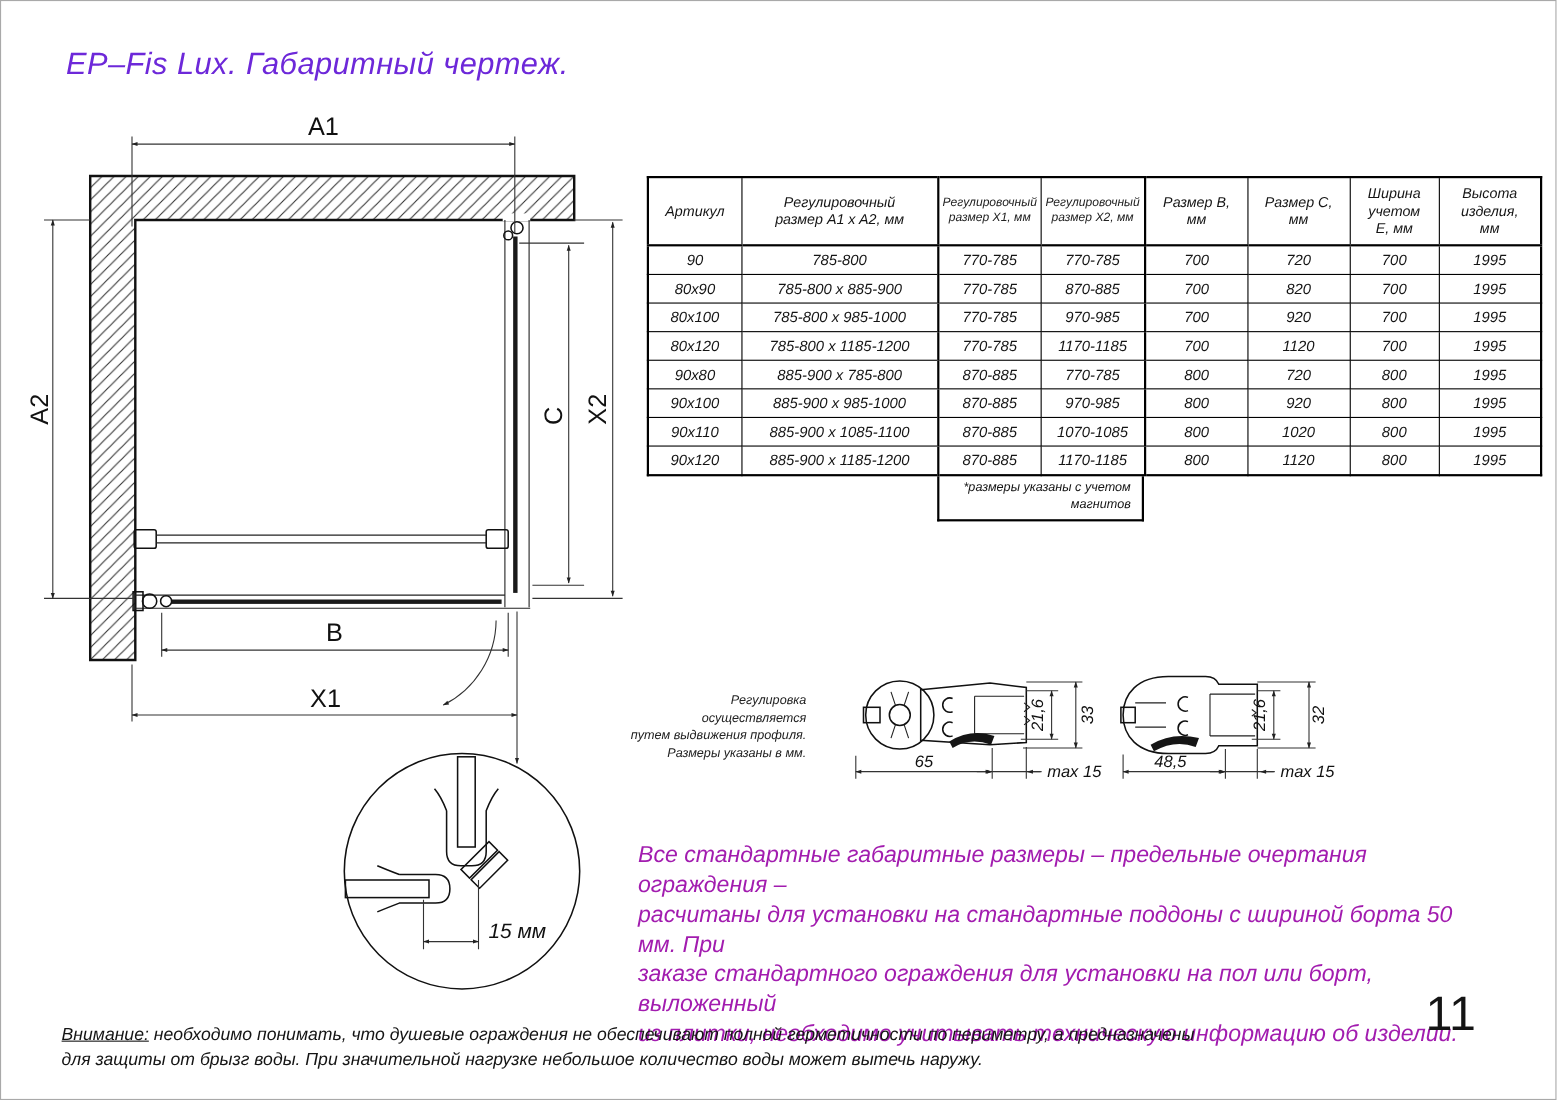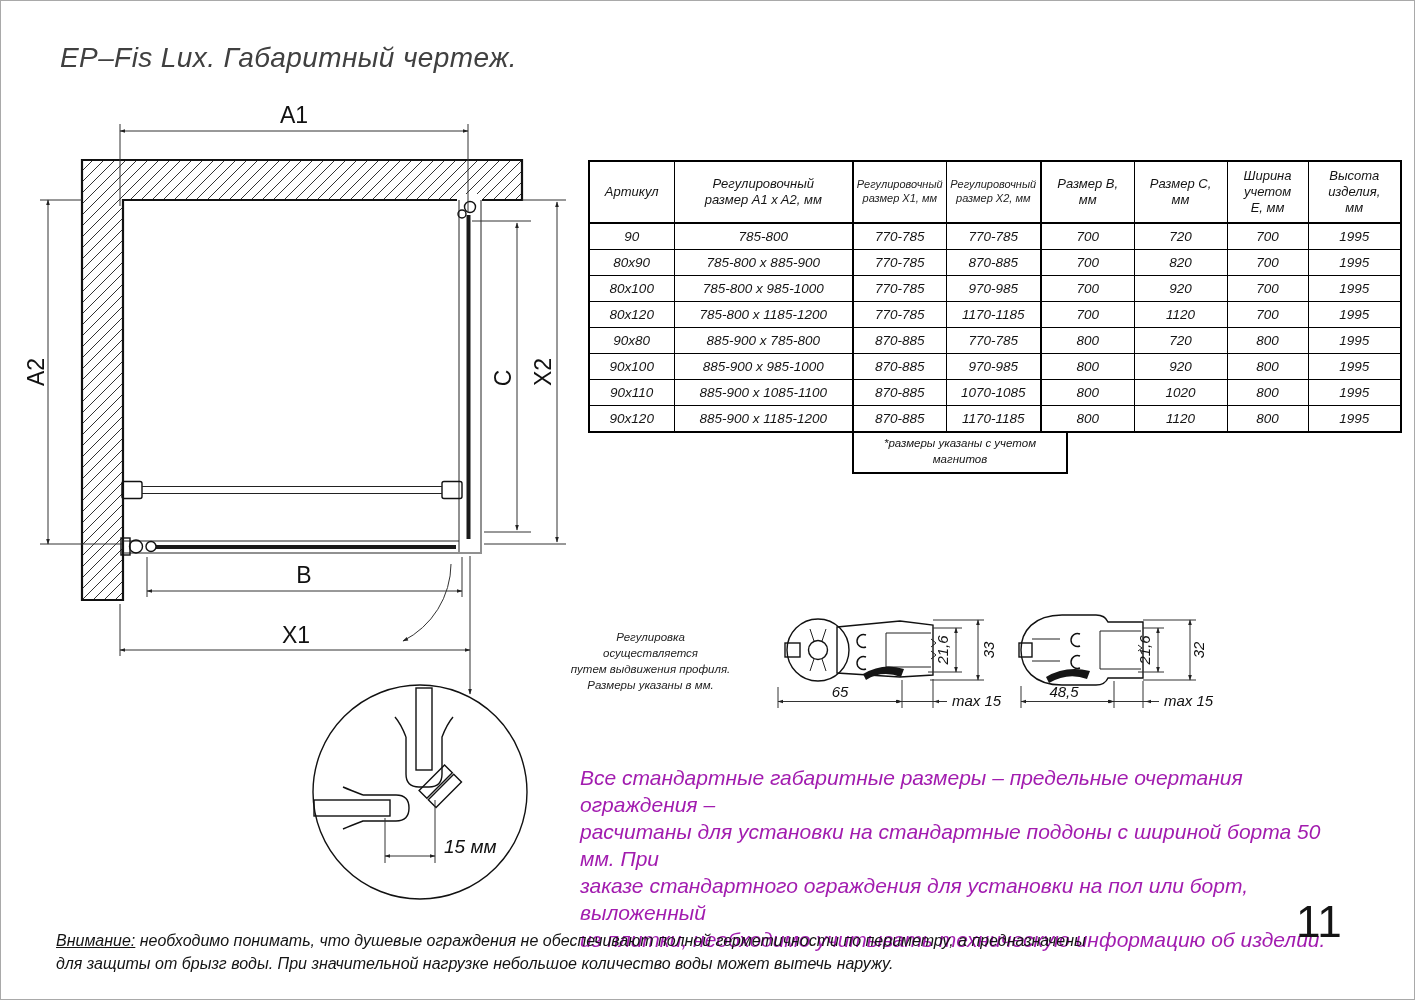--- a/index.html
+++ b/index.html
@@ -1,35 +1,35 @@
 <!DOCTYPE html>
 <html><head>
 <meta charset="utf-8">
 <style>
   html,body{margin:0;padding:0}
   body{width:1415px;height:1000px;position:relative;background:#fff;
        font-family:"Liberation Sans",sans-serif;color:#141414;overflow:hidden}
   .page-border{position:absolute;inset:0;border:1px solid #a9a9a9;pointer-events:none}
-  .title{position:absolute;left:60px;top:42px;font-size:28px;font-style:italic;color:#404040;letter-spacing:.4px}
+  .title{position:absolute;left:60px;top:42px;font-size:28px;font-style:italic;color:#6d28d9;letter-spacing:.4px}
   svg.draw{position:absolute;left:0;top:0}
 
   
   .tblwrap{position:absolute;left:588px;top:160px}
   table{border-collapse:collapse;table-layout:fixed;width:812px;border:2px solid #000}
   th,td{border:1px solid #000;font-style:italic;text-align:center;vertical-align:middle;
         padding:1px 2px;overflow:hidden}
   th{height:58px;font-size:13px;font-weight:normal;white-space:pre-line;line-height:1.25;border-bottom:2px solid #000}
   th.sm{font-size:11px;color:#222}
   td{height:23px;font-size:13.5px}
   .cx1l{border-left:2px solid #000}
   .cx2r{border-right:2px solid #000}
-  .footnote{margin-left:264px;width:216px;box-sizing:border-box;border:2px solid #000;border-top:none;
-            font-style:italic;font-size:11.5px;text-align:center;padding:3px 10px 5px;line-height:1.35}
-
-  .profnote{position:absolute;left:568px;top:629px;width:165px;text-align:center;font-style:italic;
+  .footnote{margin-left:264px;width:188px;box-sizing:border-box;border:2px solid #000;border-top:none;
+            font-style:italic;font-size:11.5px;text-align:right;padding:3px 10px 5px;line-height:1.35}
+
+  .profnote{position:absolute;left:568px;top:629px;width:165px;text-align:right;font-style:italic;
             font-size:11.5px;line-height:1.4;color:#222;white-space:pre-line}
   .para{position:absolute;left:580px;top:764px;width:760px;font-style:italic;font-size:21px;
         line-height:27px;color:#a21caf;white-space:pre-line}
   .warn{position:absolute;left:56px;top:929px;width:1040px;font-style:italic;font-size:16px;
         line-height:23px;color:#141414;white-space:pre-line}
   .warn .wl{text-decoration:underline}
   .pageno{position:absolute;left:1296px;top:900px;font-size:44px;line-height:1;color:#141414}
 
   
   .w{fill:url(#hatch);stroke:#111;stroke-width:2.2}

